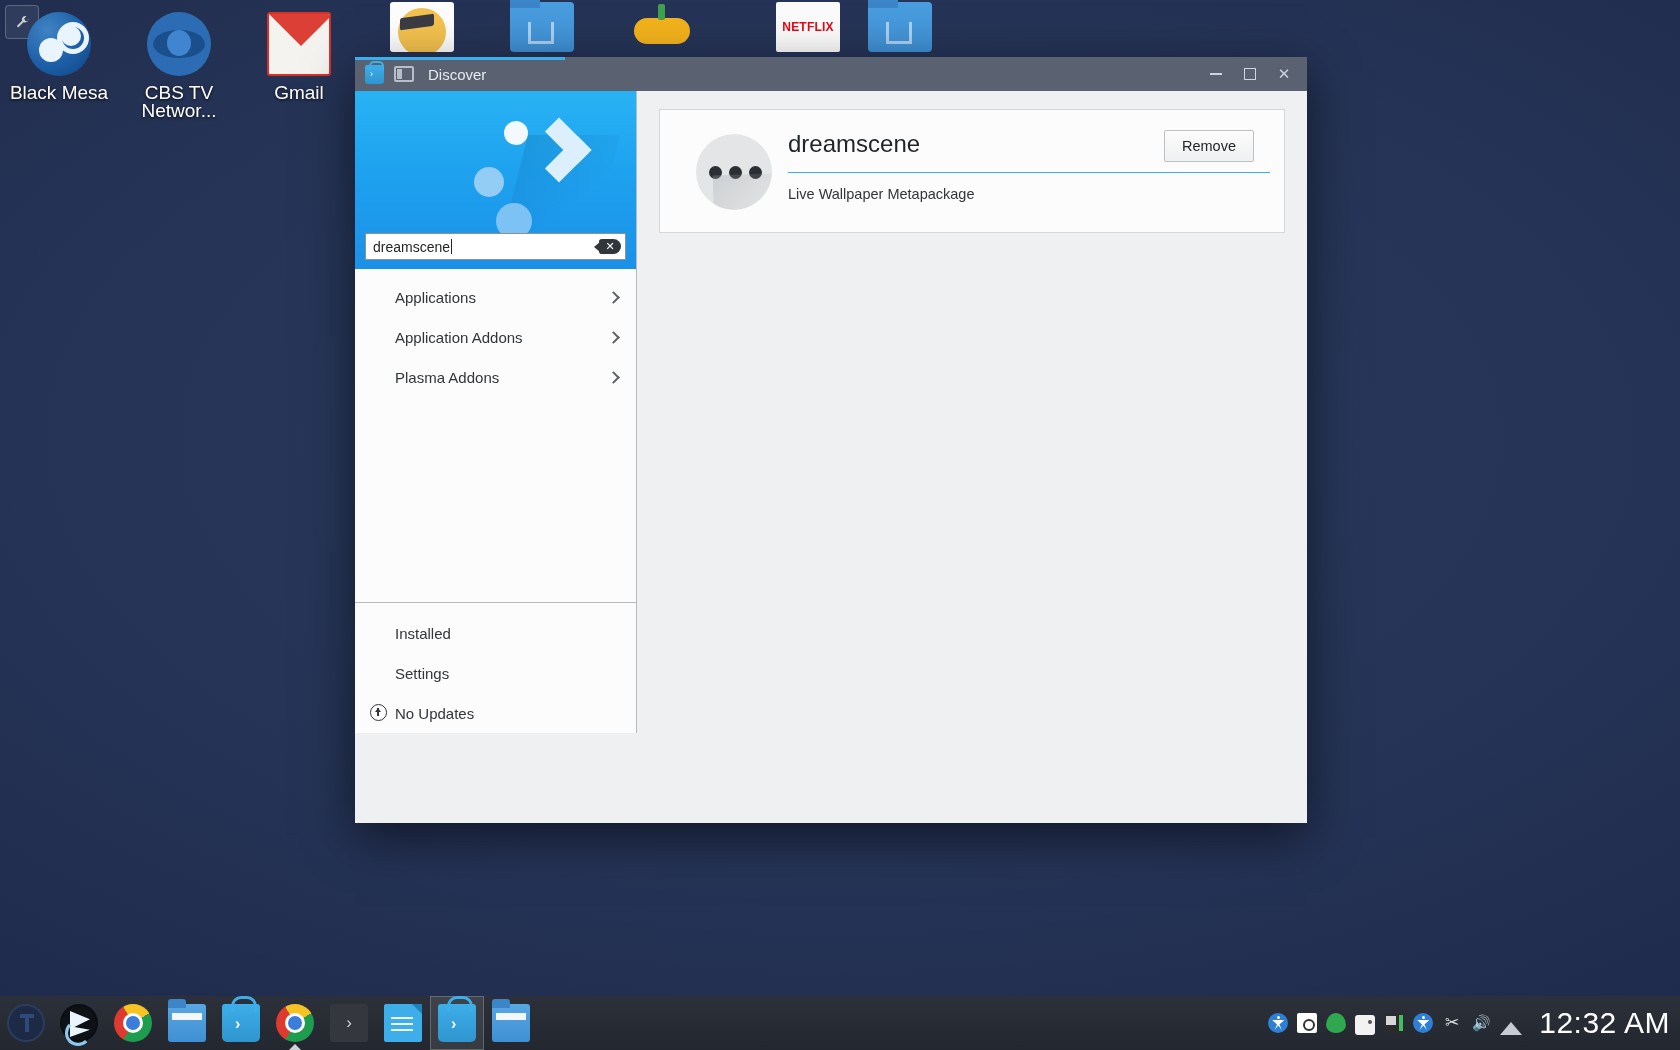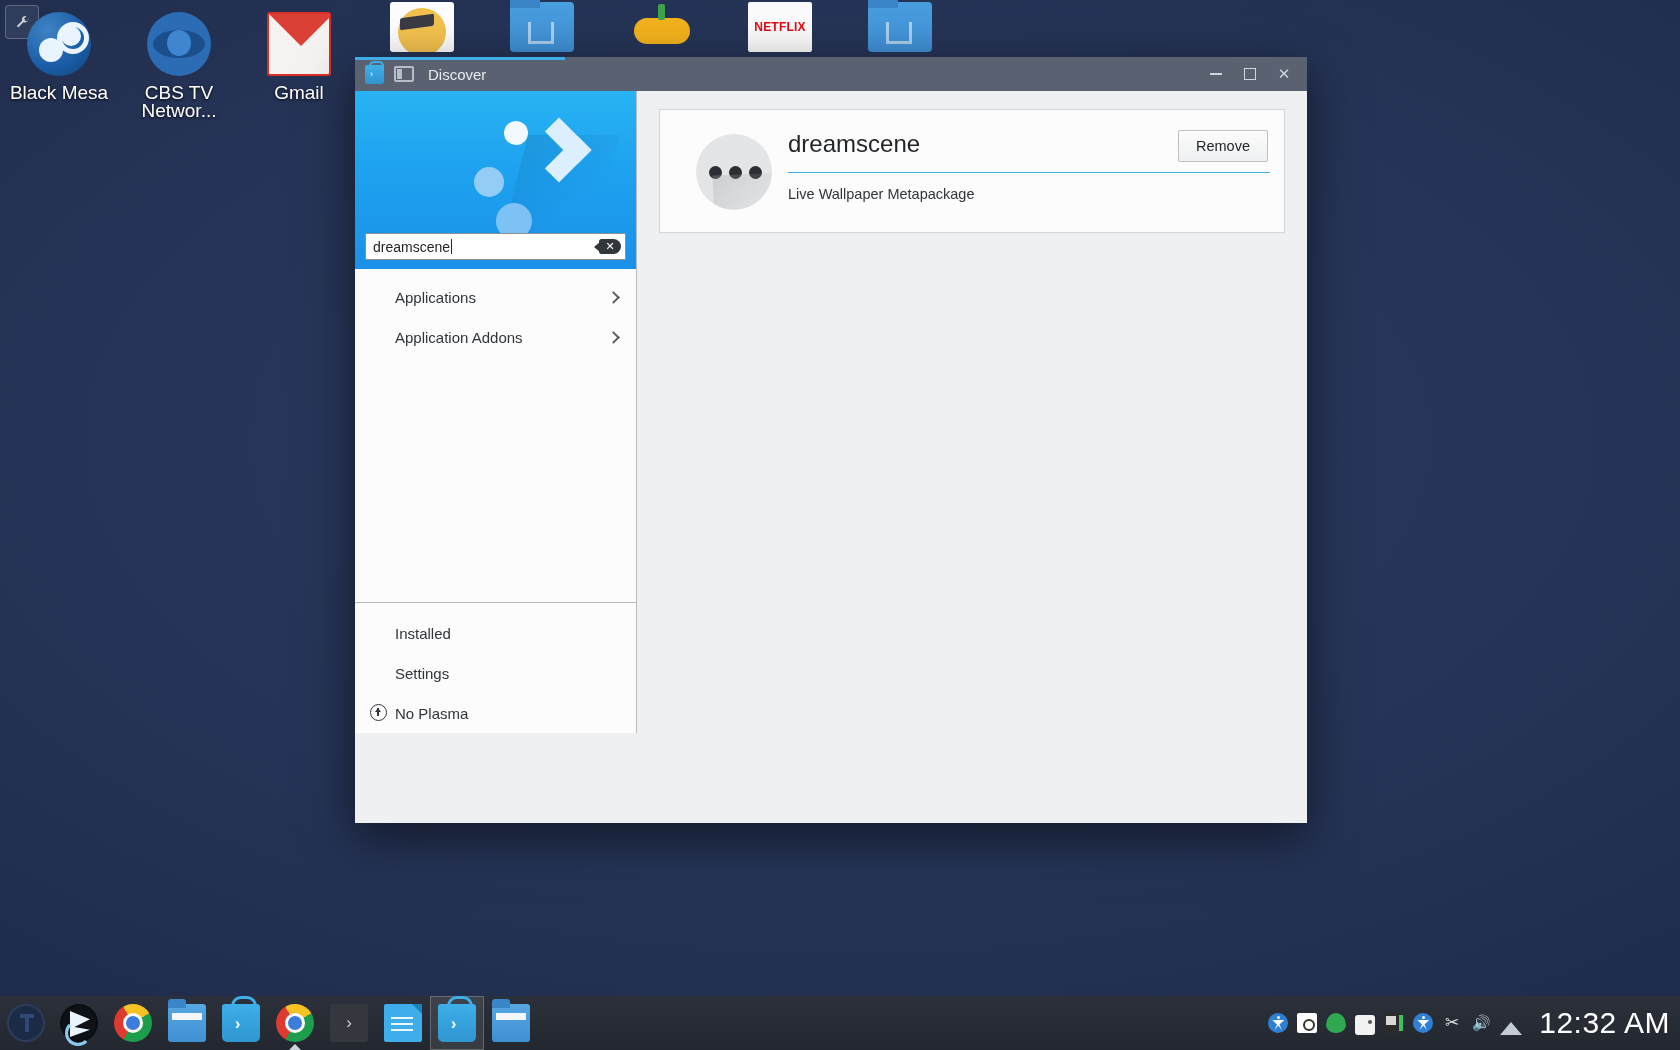--- a/index.html
+++ b/index.html
@@ -71,21 +71,21 @@
   .ic-folder:before { content:""; position:absolute; left:0; top:-6px; width:30px; height:12px;
     background:#3b86c9; border-radius:4px 4px 0 0; }
   .ic-folder .mark { position:absolute; left:18px; top:20px; width:26px; height:22px;
     border:3px solid rgba(255,255,255,.55); border-top:none; }
   .ic-sub { background:transparent; }
   .ic-sub:before { content:""; position:absolute; left:4px; top:16px; width:56px; height:26px;
     background:#f2b21c; border-radius:14px; }
   .ic-sub:after { content:""; position:absolute; left:28px; top:2px; width:7px; height:16px;
     background:#3fa14b; border-radius:2px; }
   .ic-netflix { background:#fbfbfb; border-radius:2px; display:flex; align-items:center; justify-content:center;
-    color:#e50914; font-weight:bold; font-size:12px; letter-spacing:.2px; }
+    color:#e50914; font-weight:bold; font-size:12px; letter-spacing:.2px;margin-left:28px; }
 
   
   .window {
     position:absolute; left:355px; top:57px; width:952px; height:766px;
     background:#eff0f1;
     box-shadow: 0 14px 46px rgba(0,0,0,.55);
   }
   .titlebar {
     height:34px; background:#5a6272;
     display:flex; align-items:center; padding:0 6px 0 10px;
@@ -199,21 +199,21 @@
   .app-icon .dots { position:absolute; left:13px; top:32px; display:flex; gap:7px; }
   .app-icon .dots i { width:13px; height:13px; border-radius:50%; background:#2b2f33; display:block; }
   .app-icon:after { content:""; position:absolute; left:18px; top:40px; width:80px; height:80px;
     background:linear-gradient(135deg, rgba(160,165,170,.33), rgba(160,165,170,0) 60%);
     transform:rotate(-2deg); }
   .card-main { flex:1; padding-top:4px; }
   .card-head { display:flex; align-items:flex-start; }
   .app-title { font-size:24px; color:#232629; font-weight:400; }
   .rule { height:1px; background:#3daee9; margin:10px 0 13px; }
   .app-sub { font-size:14.5px; color:#31363b; }
-  .remove-btn { margin-left:auto; margin-right:2px; padding:7px 17px;
+  .remove-btn { margin-left:auto; margin-right:16px; padding:7px 17px;
     background:linear-gradient(#fcfcfc,#eff0f1); border:1px solid #bcc0c4; border-radius:2px;
     font-size:14.5px; color:#232629; }
 
   
   .taskbar { position:absolute; left:0; bottom:0; width:1680px; height:54px;
     background:linear-gradient(#2b303a,#23272f); display:flex; align-items:center; }
   .tb-launcher { width:52px; display:flex; justify-content:center; }
   .lnch { width:38px; height:38px; border-radius:50%; background:#1d2a45;
     border:2px solid #2c3c5e; position:relative; }
   .lnch:before { content:""; position:absolute; left:11px; top:8px; width:14px; height:4px; background:#2f4978; }
@@ -357,34 +357,38 @@
 
       <div class="catlist">
         <div class="catitem">
           <span>Applications</span>
           <span class="chev"></span>
         </div>
         <div class="catitem">
           <span>Application Addons</span>
           <span class="chev"></span>
         </div>
+        <div class="catitem">
+          <span>Plasma Addons</span>
+          <span class="chev"></span>
+        </div>
       </div>
 
       <div class="sb-spacer"></div>
 
       <div class="sb-bottom">
         <div class="sbitem">
           <span>Installed</span>
         </div>
         <div class="sbitem">
           <span>Settings</span>
         </div>
         <div class="sbitem">
           <span class="upd-icon"></span>
-          <span>No Plasma</span>
+          <span>No Updates</span>
         </div>
       </div>
     </div>
 
     <div class="content">
 
 
       <div class="results">
         <div class="card">
           <div class="app-icon">

